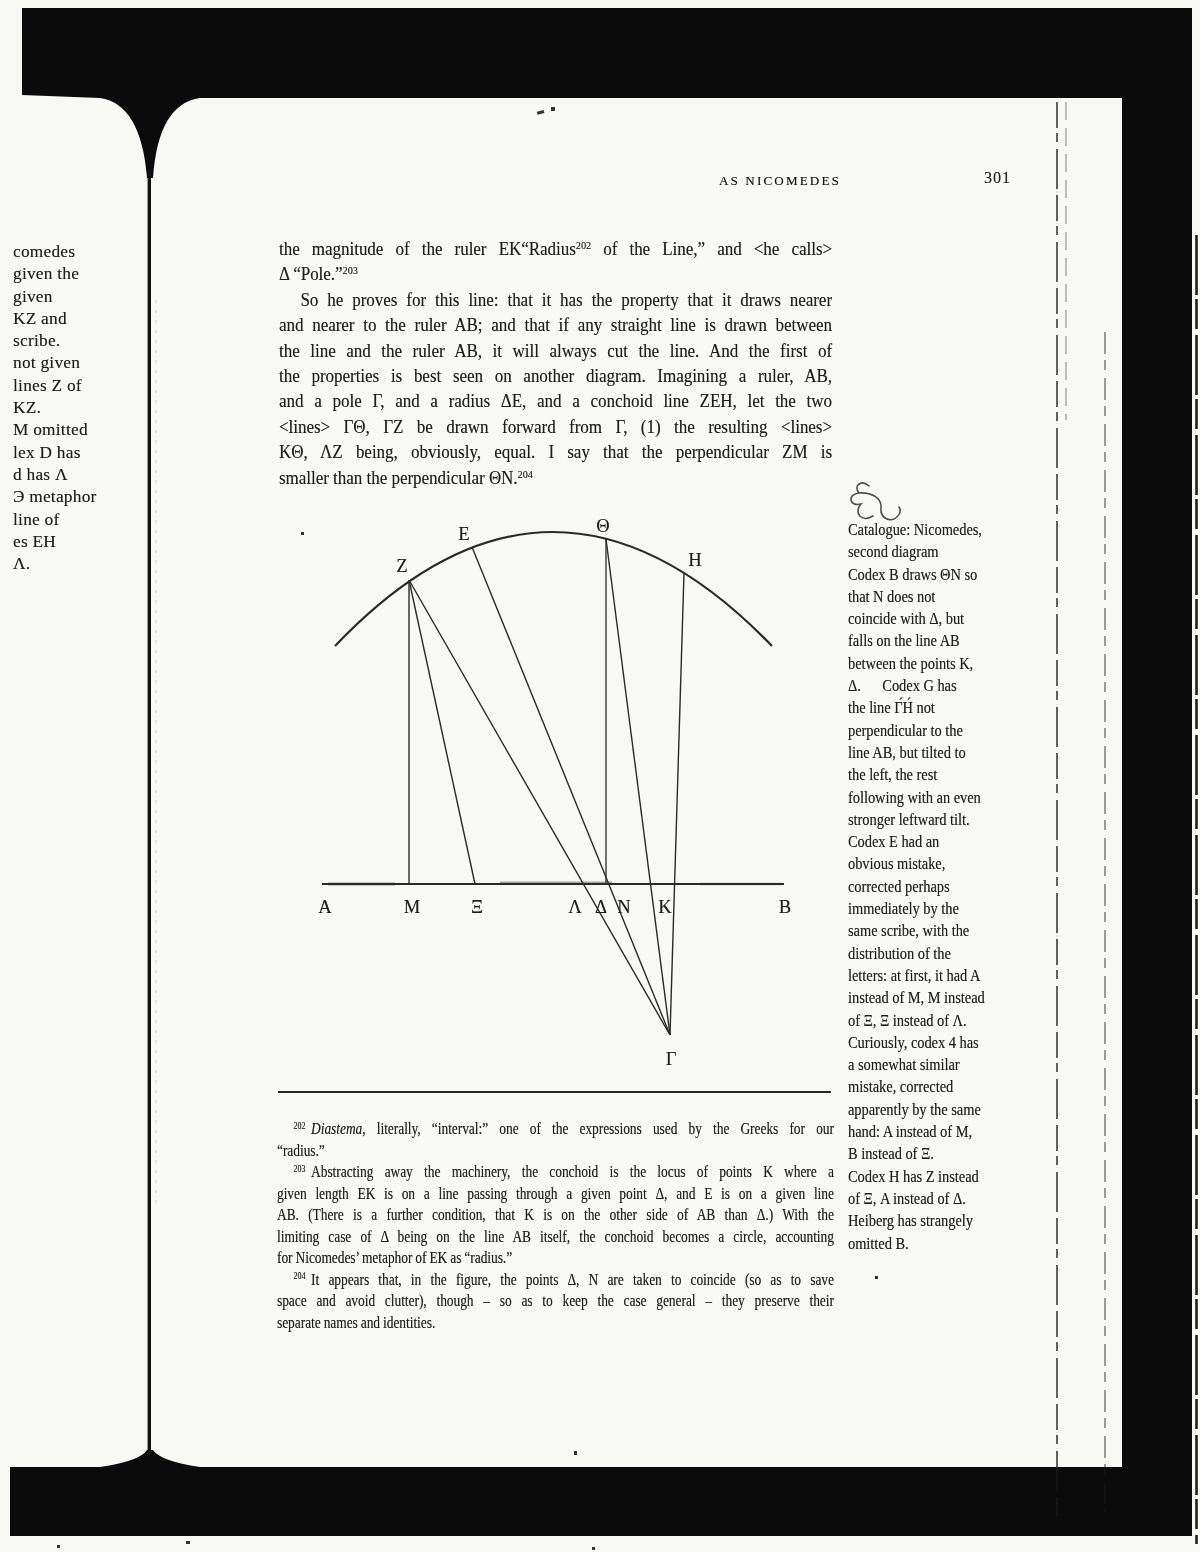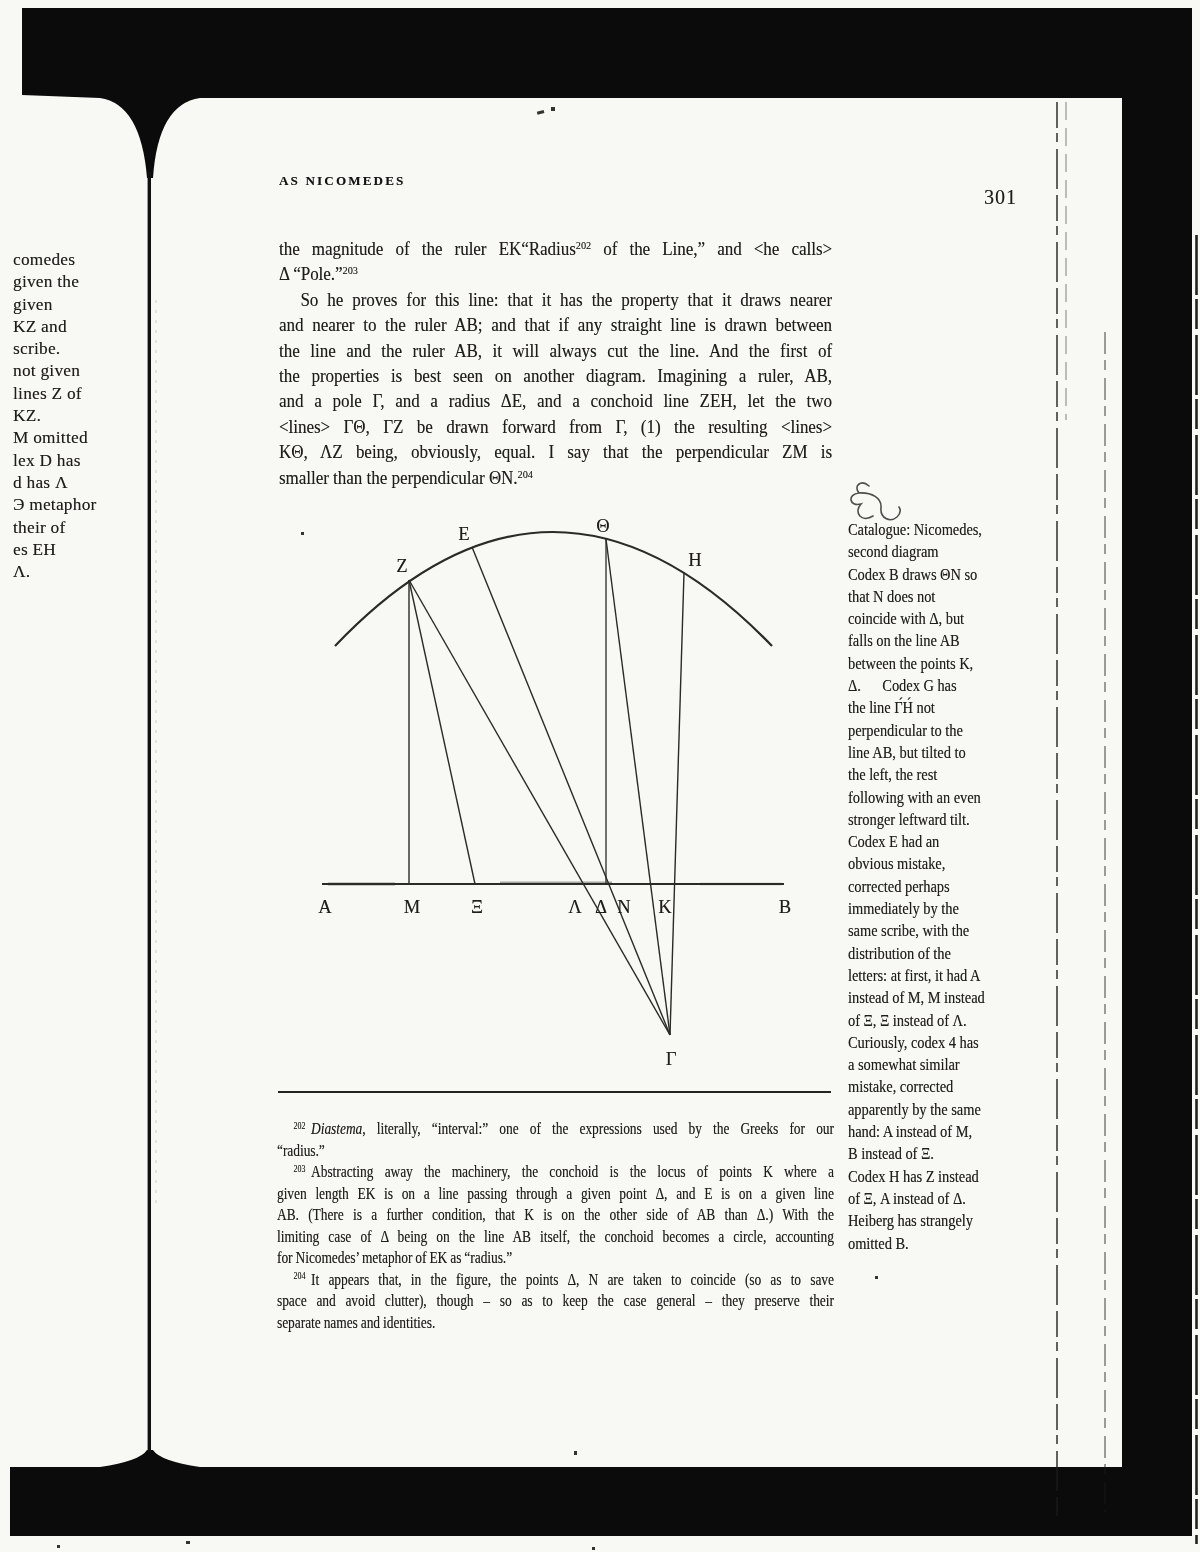--- a/index.html
+++ b/index.html
@@ -3,24 +3,24 @@
 <meta charset="utf-8">
 <style>
   html,body{margin:0;padding:0;background:#cfcfcb;}
   .sheet{
     position:relative;width:1200px;height:1552px;background:#f8f8f5;
     overflow:hidden;font-family:"Liberation Serif",serif;color:#1e1d1a;
     text-shadow:0.25px 0 0 rgba(20,20,20,.45);
   }
   .frame{position:absolute;left:0;top:0;width:1200px;height:1552px;pointer-events:none;}
   .hdr{
-    position:absolute;left:279px;top:173px;width:553px;text-align:left;
-    font-size:13px;font-weight:bold;letter-spacing:2.2px;color:#141412;
+    position:absolute;left:288px;top:173px;width:553px;text-align:right;
+    font-size:13px;font-weight:normal;letter-spacing:2.2px;color:#141412;
   }
-  .pgnum{position:absolute;left:984px;top:169px;font-size:20px;letter-spacing:1px;margin-top:17px;}
+  .pgnum{position:absolute;left:984px;top:169px;font-size:16px;letter-spacing:1px;}
   .body-text{
     position:absolute;left:279px;top:236px;width:620px;
     font-size:19px;line-height:25.4px;
     transform:scaleX(0.892);transform-origin:left top;
   }
   .jl{text-align:justify;text-align-last:justify;}
   .ind{text-indent:24px;}
   sup{font-size:.6em;line-height:0;vertical-align:.55em;}
   .fn-block{
     position:absolute;left:277px;top:1118px;width:680px;
@@ -31,21 +31,21 @@
   .fn-sup{margin-right:7px;}
   .it{font-style:italic;}
   .mn{
     position:absolute;left:848px;top:519px;width:220px;
     font-size:16.9px;line-height:22.3px;
     transform:scaleX(0.85);transform-origin:left top;
   }
   .mn-line{white-space:pre;}
   .lf{
     position:absolute;left:13px;top:241px;width:130px;
-    font-size:17.2px;line-height:22.3px;letter-spacing:.3px;margin-top:8px;
+    font-size:17.2px;line-height:22.3px;letter-spacing:.3px;
   }
   .lf-line{white-space:pre;}
   .dlabel{font-family:"Liberation Serif",serif;font-size:18.5px;fill:#1e1d1a;}
 </style>
 </head>
 <body>
 
 <div class="sheet">
 
   <svg class="frame" viewBox="0 0 1200 1552">
@@ -118,21 +118,21 @@
       <div class="lf-line">given</div>
       <div class="lf-line">KZ and</div>
       <div class="lf-line">scribe.</div>
       <div class="lf-line">not given</div>
       <div class="lf-line">lines Z of</div>
       <div class="lf-line">KZ.</div>
       <div class="lf-line">M omitted</div>
       <div class="lf-line">lex D has</div>
       <div class="lf-line">d has Λ</div>
       <div class="lf-line">Э metaphor</div>
-      <div class="lf-line">their of</div>
+      <div class="lf-line">line of</div>
       <div class="lf-line">es EH</div>
       <div class="lf-line">Λ.</div>
     </div>
 
   <div class="body-text">
     <div class="jl"><span>the magnitude of the ruler EK“Radius</span><sup>202</sup><span> of the Line,” and &lt;he calls&gt;</span></div>
     <div><span>Δ “Pole.”</span><sup>203</sup></div>
     <div class="jl ind"><span>So he proves for this line: that it has the property that it draws nearer</span></div>
     <div class="jl"><span>and nearer to the ruler AB; and that if any straight line is drawn between</span></div>
     <div class="jl"><span>the line and the ruler AB, it will always cut the line. And the first of</span></div>

